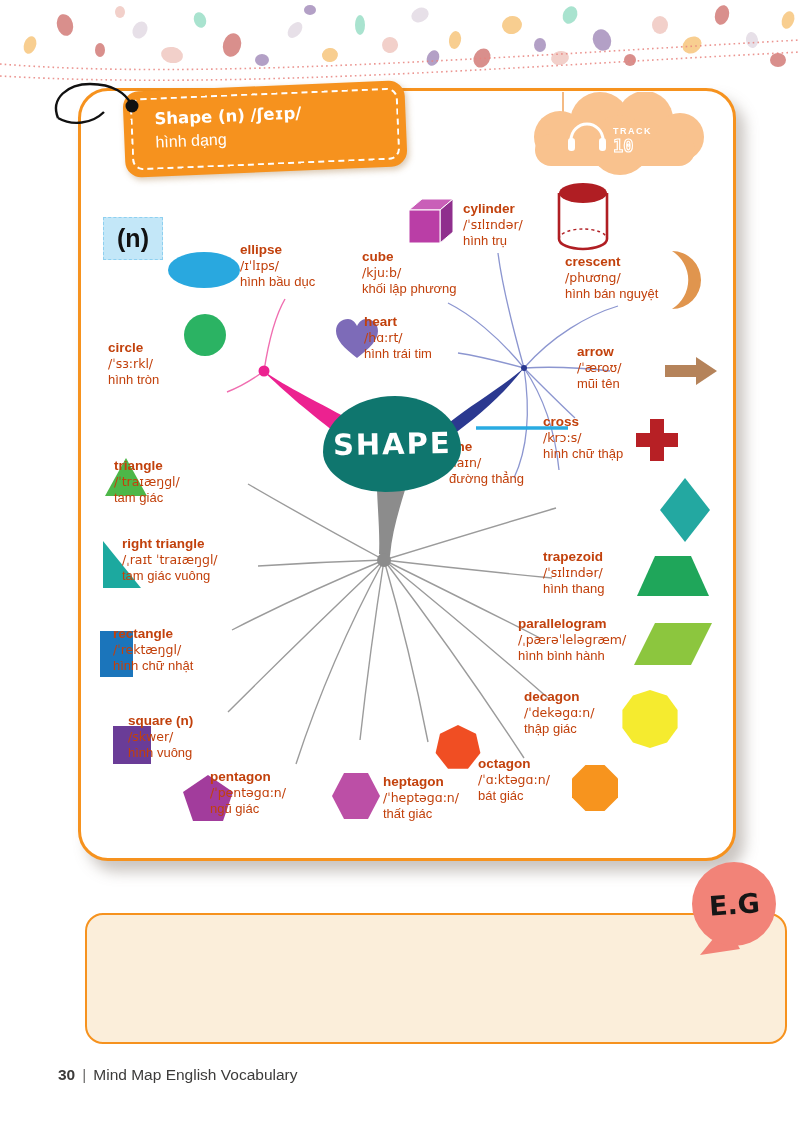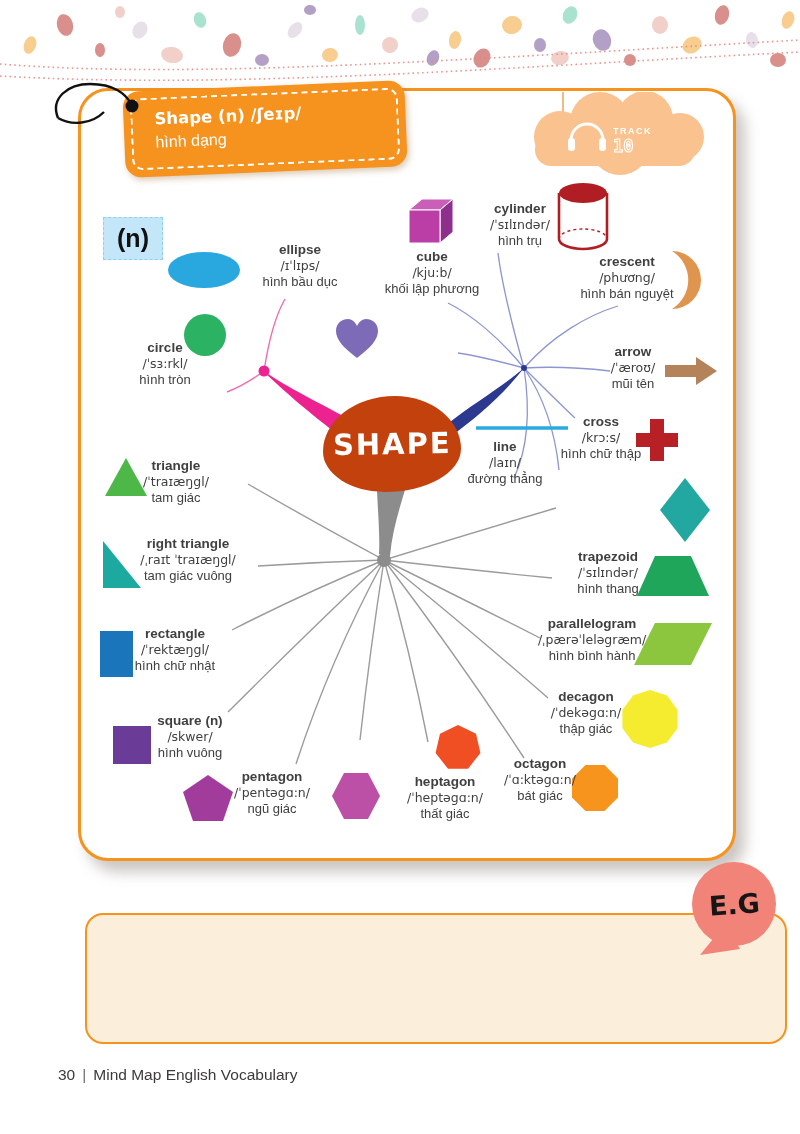--- a/index.html
+++ b/index.html
@@ -24,21 +24,21 @@
   #posbox{position:absolute;left:103px;top:217px;width:58px;height:41px;background:#C3E7F8;
         border:1px dashed #8ED0F0;z-index:3;display:flex;align-items:center;justify-content:center;
         font-weight:bold;font-size:25px;color:#111;}
   
   #center{position:absolute;left:323px;top:396px;width:138px;height:96px;background:#27A451;
         border-radius:52% 48% 55% 45% / 58% 55% 45% 42%;z-index:4;display:flex;align-items:center;
         justify-content:center;}
   #center span{color:#fff;font-family:"DejaVu Sans",sans-serif;font-weight:800;font-size:29px;
         letter-spacing:2px;transform:rotate(-1deg);}
   
-  .nt{position:absolute;text-align:center;color:#404040;z-index:3;line-height:1.22;}
+  .nt{position:absolute;color:#c2410c;z-index:3;line-height:1.22;}
   .nt .w{font-weight:bold;font-size:13.5px;}
   .nt .p{font-size:12.5px;font-family:"DejaVu Sans",sans-serif;}
   .nt .v{font-size:13px;}
   .shp{position:absolute;z-index:3;}
   
   #cloud{position:absolute;left:505px;top:92px;z-index:3;}
   
   #egbox{position:absolute;left:85px;top:913px;width:698px;height:127px;background:#FBEEDA;
         border:2px solid #F6921E;border-radius:18px;z-index:2;}
   .ex{position:absolute;color:#111;}
@@ -47,21 +47,21 @@
   .ex .vi{font-style:italic;font-size:11.5px;color:#55534f;margin-top:3px;}
   .u{text-decoration:underline;}
   
   #egb{position:absolute;left:692px;top:862px;width:84px;height:84px;background:#F28378;
        border-radius:50%;z-index:5;display:flex;align-items:center;justify-content:center;}
   #egb span{font-family:"DejaVu Sans",sans-serif;font-weight:800;font-size:27px;color:#161616;
        transform:rotate(-4deg);}
   #egtail{position:absolute;left:694px;top:915px;z-index:4;}
   
   #footer{position:absolute;left:58px;top:1066px;font-size:15.5px;color:#3c3b3a;z-index:2;}
-  #footer .pg{font-weight:normal;}
+  #footer .pg{font-weight:bold;}
   #footer .sep{color:#6d6c6b;margin:0 7px;font-weight:300;}
 </style>
 </head>
 <body>
 
 <div id="page">
 
   <svg class="abs" style="left:0;top:0" width="800" height="86" viewBox="0 0 800 86">
     <g>
       <ellipse cx="30" cy="45" rx="6" ry="9" fill="#F8CE90" transform="rotate(20 30 45)"></ellipse>
@@ -175,21 +175,21 @@
       <rect x="94" y="46" width="7" height="13" rx="3.2" fill="#fff"></rect>
     </g>
     <text x="108" y="42" font-family="Liberation Sans, sans-serif" font-size="9" font-weight="bold" letter-spacing="1.5" fill="#fff">TRACK</text>
     <text x="108" y="60" font-family="DejaVu Sans Mono, monospace" font-size="17" font-weight="bold" fill="none" stroke="#fff" stroke-width="1.1">10</text>
   </svg>
 
   <div id="posbox" style="background: rgb(195, 231, 248);">
     <span>(n)</span>
   </div>
 
-  <div id="center" style="background: #c2410c; align-items: center;">
+  <div id="center" style="background: #0f766e; align-items: center;">
     <span>SHAPE</span>
   </div>
 
   <svg class="shp" style="left:168px;top:252px" width="72" height="36">
       <ellipse cx="36" cy="18" rx="36" ry="18" fill="#29A8DF"></ellipse>
     </svg>
   <svg class="shp" style="left:184px;top:314px" width="42" height="42">
       <circle cx="21" cy="21" r="21" fill="#2BB363"></circle>
     </svg>
   <svg class="shp" style="left:334px;top:318px" width="46" height="42">
@@ -256,20 +256,25 @@
 
   <div class="nt" style="left:240px;top:242px;width:120px">
     <div class="w">ellipse</div>
     <div class="p">/ɪˈlɪps/</div>
     <div class="v">hình bầu dục</div>
   </div>
   <div class="nt" style="left:108px;top:340px;width:114px">
     <div class="w">circle</div>
     <div class="p">/ˈsɜ:rkl/</div>
     <div class="v">hình tròn</div>
+  </div>
+  <div class="nt" style="left:364px;top:314px;width:114px">
+    <div class="w">heart</div>
+    <div class="p">/hɑ:rt/</div>
+    <div class="v">hình trái tim</div>
   </div>
   <div class="nt" style="left:362px;top:249px;width:140px">
     <div class="w">cube</div>
     <div class="p">/kju:b/</div>
     <div class="v">khối lập phương</div>
   </div>
   <div class="nt" style="left:463px;top:201px;width:114px">
     <div class="w">cylinder</div>
     <div class="p">/ˈsɪlɪndər/</div>
     <div class="v">hình trụ</div>

